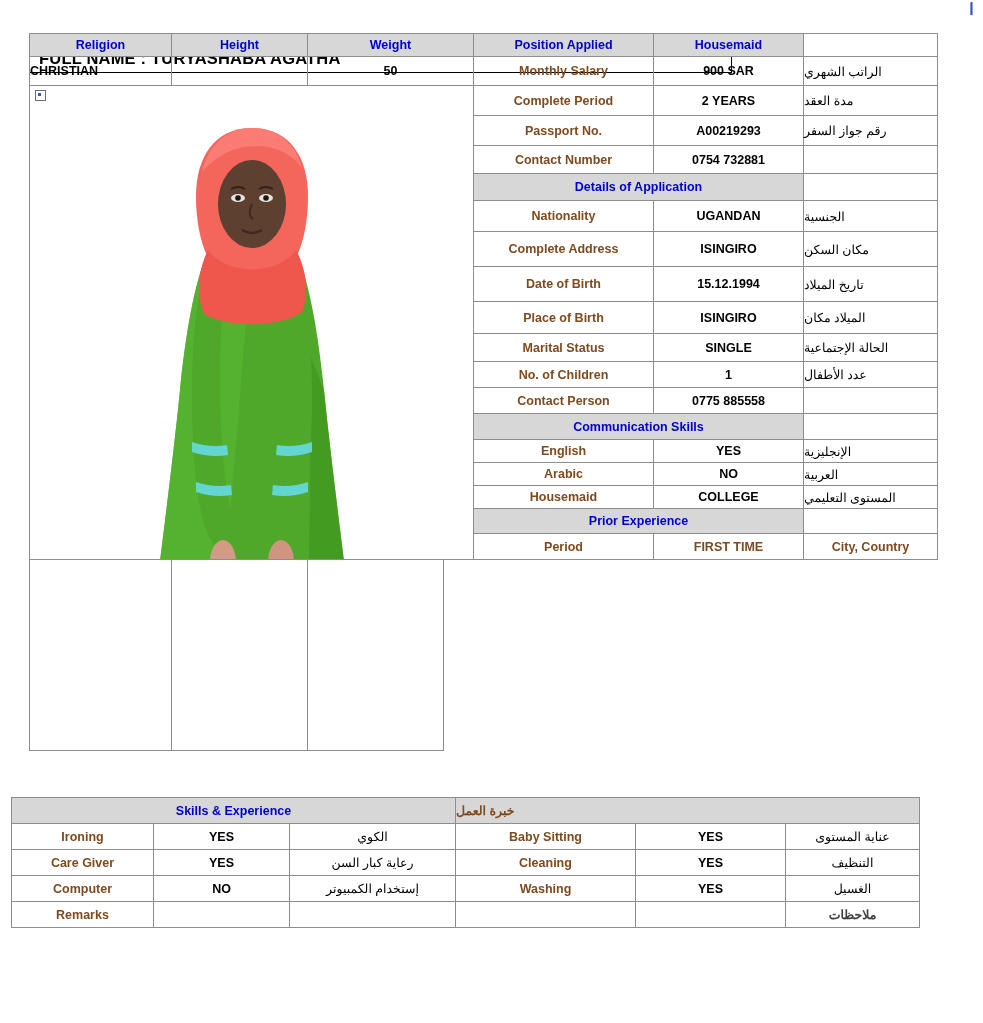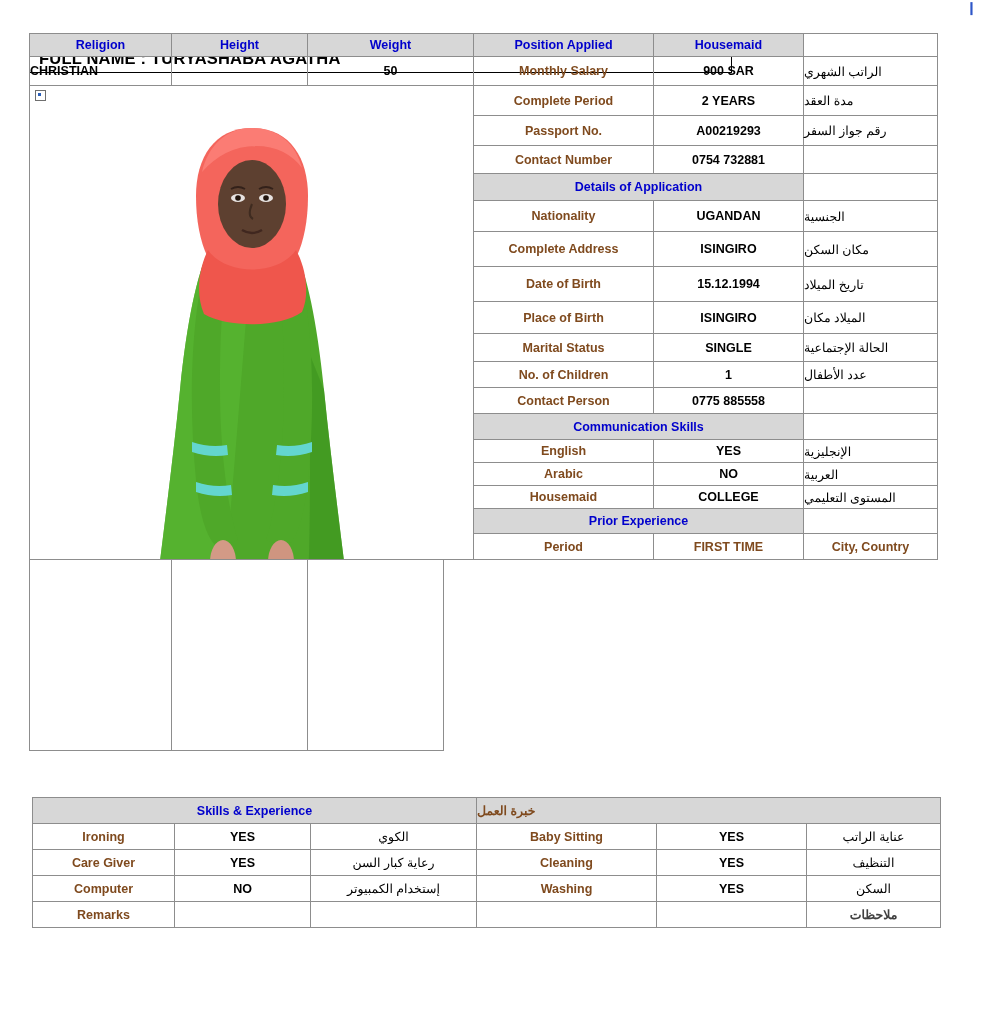--- a/index.html
+++ b/index.html
@@ -139,21 +139,21 @@
   
   .person-svg {
     position: absolute;
     left: 50%;
     transform: translateX(-50%);
     top: 14px;
   }
   
   table.skills {
     position: absolute;
-    left: 32px;
+    left: 11px;
     top: 797px;
     width: 908px;
     border-collapse: collapse;
     table-layout: fixed;
   }
   table.skills td {
     border: 1px solid #8d8d8d;
     padding: 0;
     height: 25px;
     font-size: 12.5px;
@@ -408,41 +408,41 @@
         <td class="skills-hdr" colspan="3">Skills &amp; Experience</td>
         <td class="skills-hdr-ar" colspan="3">خبرة العمل</td>
       </tr>
 
       <tr>
         <td class="sk-lbl tall">Ironing</td>
         <td class="sk-val tall">YES</td>
         <td class="sk-ar tall">الكوي</td>
         <td class="sk-lbl tall">Baby Sitting</td>
         <td class="sk-val tall">YES</td>
-        <td class="sk-ar tall">عناية الراتب</td>
+        <td class="sk-ar tall">عناية المستوى</td>
       </tr>
 
 
 
       <tr>
         <td class="sk-lbl tall">Care Giver</td>
         <td class="sk-val tall">YES</td>
         <td class="sk-ar tall">رعاية كبار السن</td>
         <td class="sk-lbl tall">Cleaning</td>
         <td class="sk-val tall">YES</td>
         <td class="sk-ar tall">التنظيف</td>
       </tr>
 
       <tr>
         <td class="sk-lbl tall">Computer</td>
         <td class="sk-val tall">NO</td>
         <td class="sk-ar tall">إستخدام الكمبيوتر</td>
         <td class="sk-lbl tall">Washing</td>
         <td class="sk-val tall">YES</td>
-        <td class="sk-ar tall">السكن</td>
+        <td class="sk-ar tall">الغسيل</td>
       </tr>
 
 
       <tr>
         <td class="sk-lbl tall">Remarks</td>
         <td class="sk-val tall"></td>
         <td class="sk-ar tall"></td>
         <td class="sk-lbl tall"></td>
         <td class="sk-val tall"></td>
         <td class="sk-ar-bold tall">ملاحظات</td>

